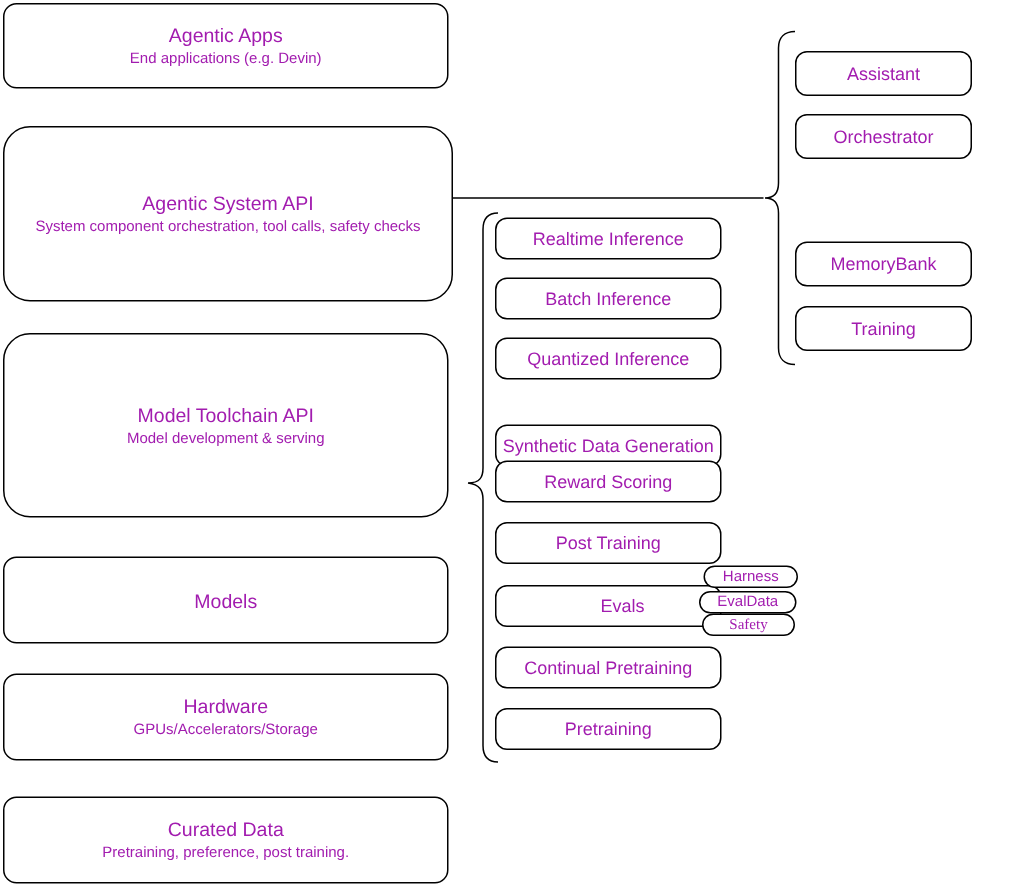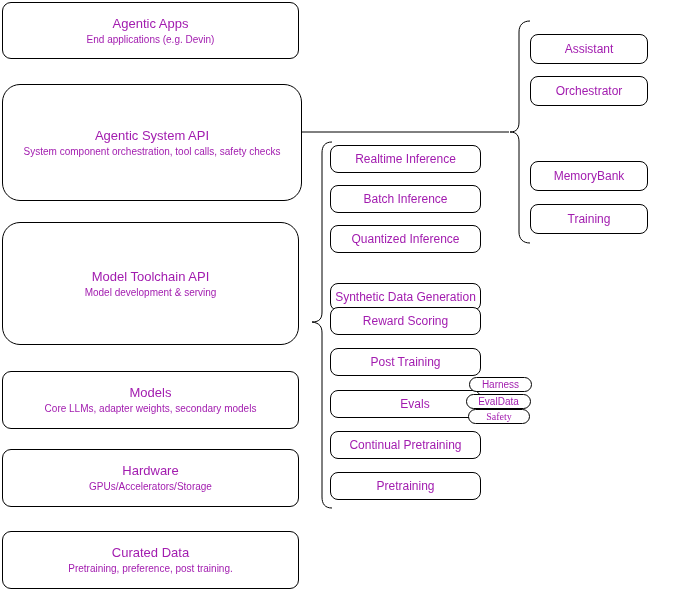--- a/index.html
+++ b/index.html
@@ -80,21 +80,20 @@
     <div class="sub">System component orchestration, tool calls, safety checks</div>
   </div>
 
   <div class="box stack-box" style="top:222px;height:123px;border-radius:18px;">
     <div class="title">Model Toolchain API</div>
     <div class="sub">Model development &amp; serving</div>
   </div>
 
   <div class="box stack-box" style="top:371px;height:58px;">
     <div class="title">Models</div>
-    <div class="sub">Core LLMs, adapter weights, secondary models</div>
   </div>
 
   <div class="box stack-box" style="top:449px;height:58px;">
     <div class="title">Hardware</div>
     <div class="sub">GPUs/Accelerators/Storage</div>
   </div>
 
   <div class="box mid-box" style="top:145px;">
     <span>Realtime Inference</span>
   </div>

